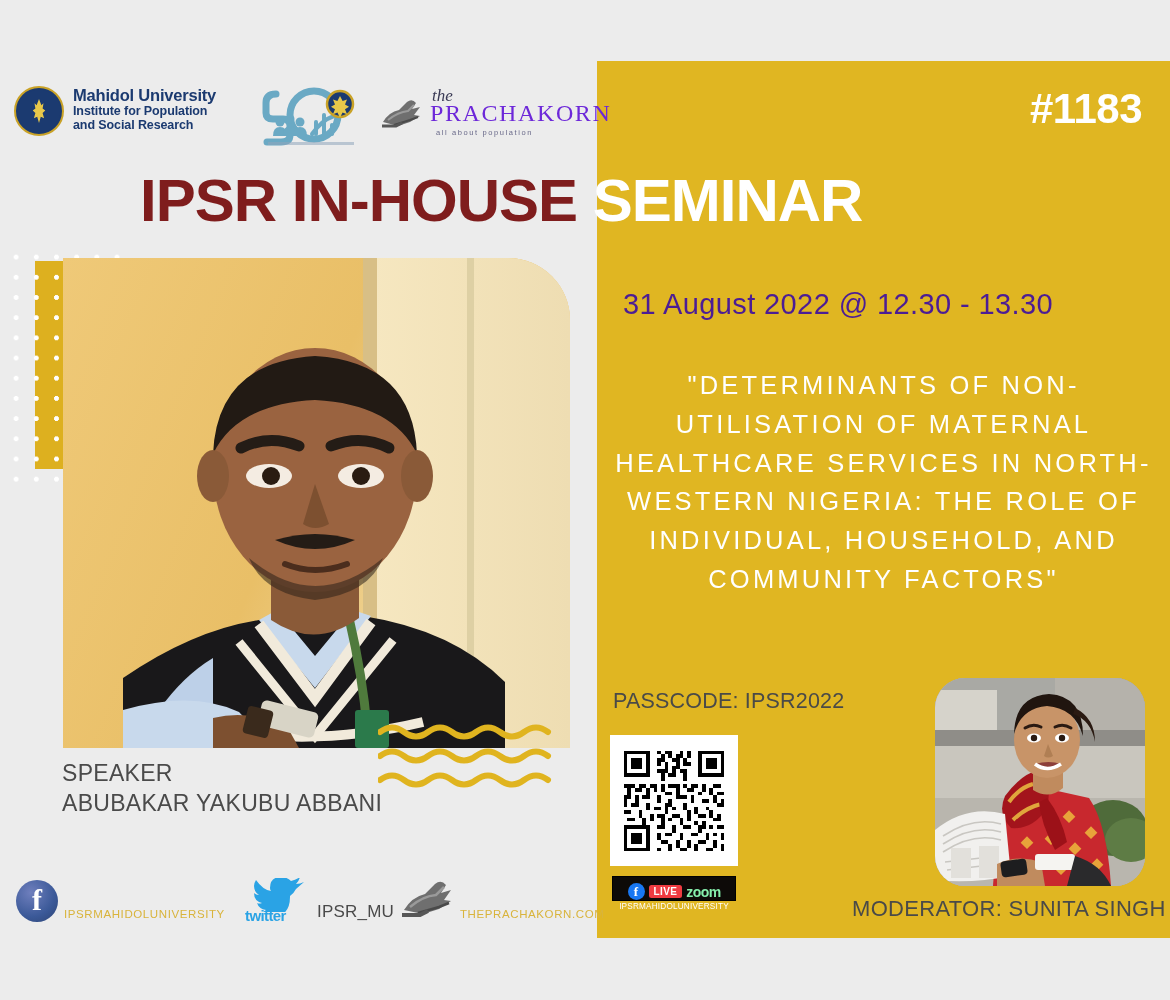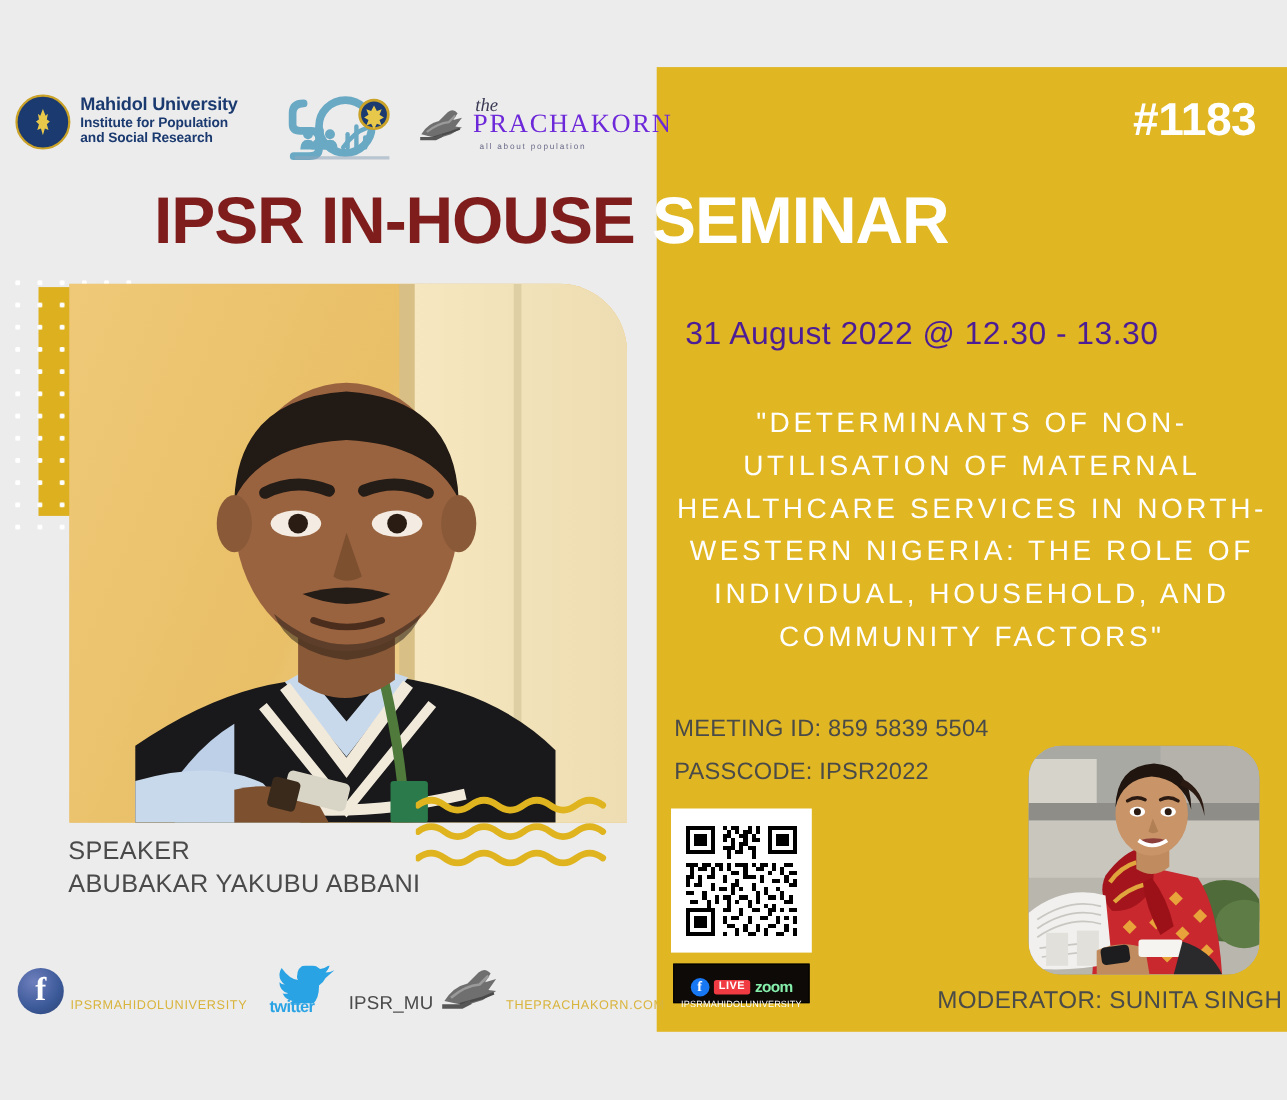--- a/index.html
+++ b/index.html
@@ -160,21 +160,21 @@
   
   .qr-wrap{
     position:absolute;left:610px;top:735px;width:128px;height:131px;
     background:#ffffff;padding:0;box-sizing:border-box;
     display:flex;align-items:center;justify-content:center;
   }
   .qr-wrap svg{display:block;}
 
   
   .live-badge{
-    position:absolute;left:612px;top:876px;width:124px;height:36px;
+    position:absolute;left:612px;top:876px;width:124px;height:25px;
     background:#0d0a08;border:1px solid #000;box-sizing:border-box;
     display:flex;flex-direction:column;align-items:center;justify-content:center;
     padding-top:17px;
   }
   .lb-row{display:flex;align-items:center;gap:4px;height:20px;}
   .lb-fb{
     width:17px;height:17px;border-radius:50%;background:#1877f2;position:relative;flex:0 0 auto;
   }
   .lb-fb::after{
     content:"f";position:absolute;left:50%;top:47%;transform:translate(-50%,-50%);
@@ -333,21 +333,20 @@
   </div>
 
   <div class="issue-no">#1183</div>
 
   <div class="headline">
     <span class="part-a">IPSR IN-HOUSE </span><span class="part-b">SEMINAR</span>
   </div>
 
   <div class="date-line">31 August 2022 @ 12.30 - 13.30</div>
   <div class="seminar-title">"Determinants of non-utilisation of maternal healthcare services in North-Western Nigeria: the role of individual, household, and community factors"</div>
-  <div class="meeting-id">MEETING ID: 859 5839 5504</div>
   <div class="passcode">PASSCODE: IPSR2022</div>
 
   <div class="qr-wrap">
     <svg width="108" height="108" viewBox="0 0 29 29" shape-rendering="crispEdges">
       <rect width="29" height="29" fill="#fff"></rect>
       <g fill="#000">
         <rect x="1" y="1" width="7" height="7"></rect>
           <rect x="2" y="2" width="5" height="5" fill="#fff"></rect>
           <rect x="3" y="3" width="3" height="3"></rect>
         <rect x="21" y="1" width="7" height="7"></rect>

